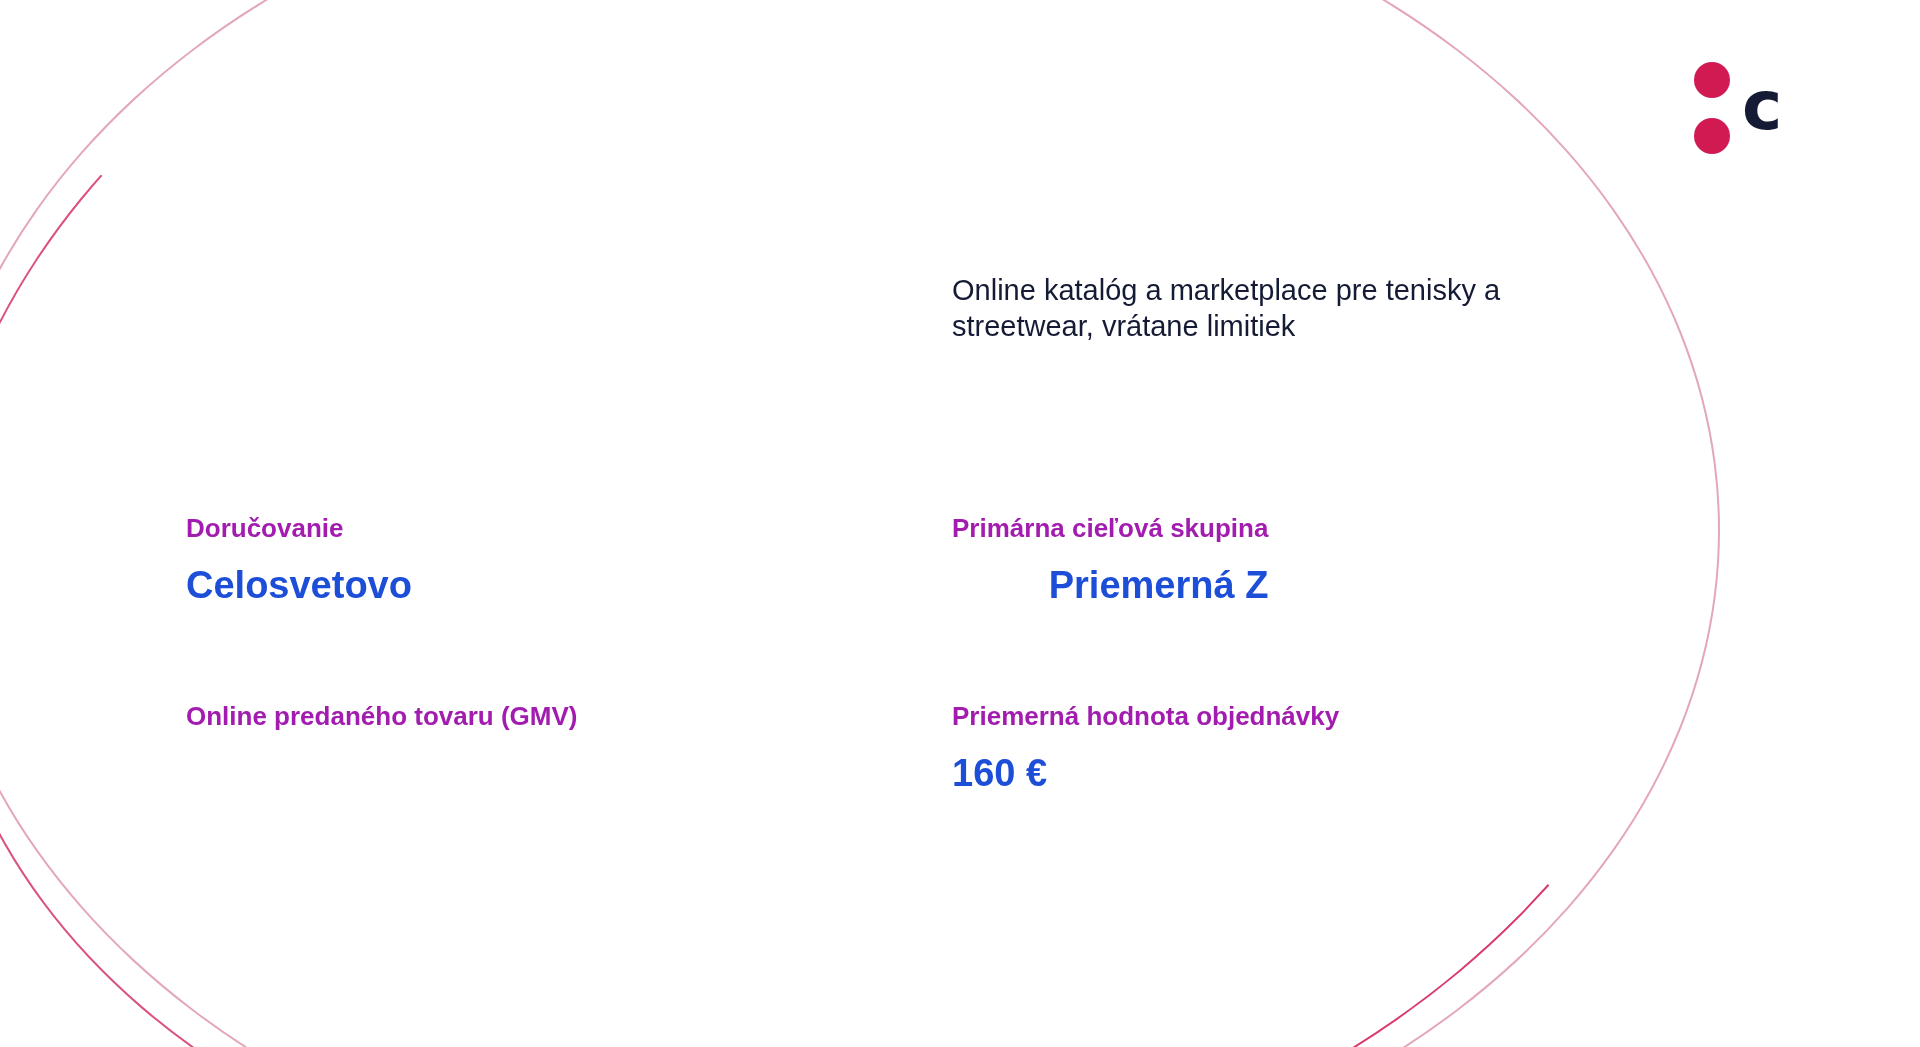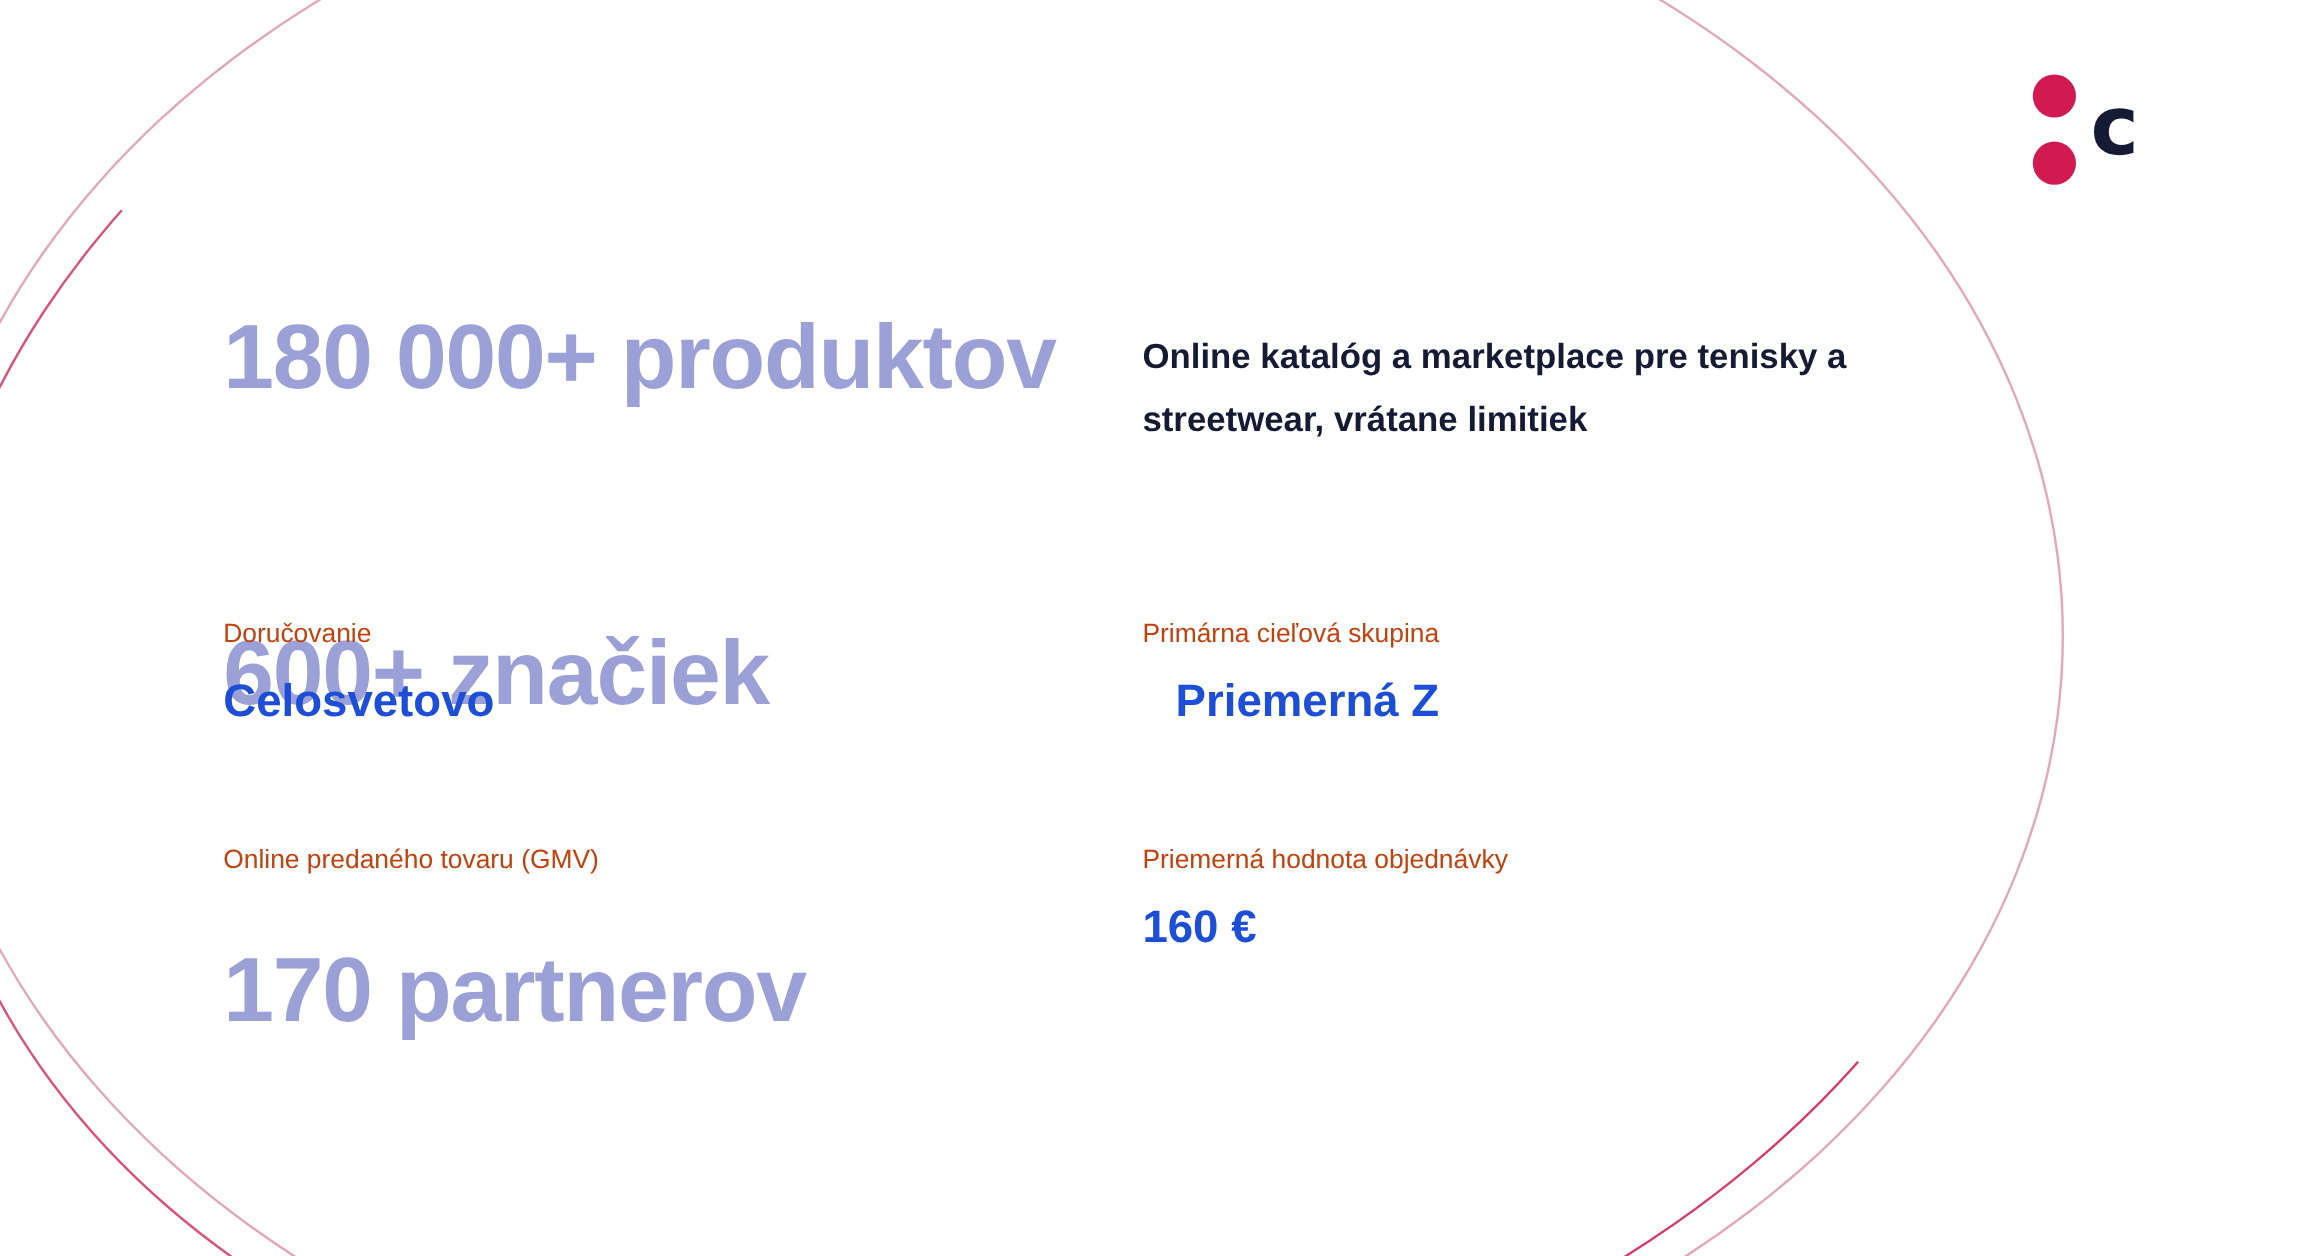--- a/index.html
+++ b/index.html
@@ -90,34 +90,34 @@
   }
   .headline div { margin: 0; }
 
   
   .subdesc {
     position: absolute;
     left: 952px;
     top: 272px;
     width: 600px;
     font-size: 29px;
-    line-height: 52px;
-    font-weight: 700;
+    line-height: 36px;
+    font-weight: 400;
     color: #151b35;
   }
 
   
   .stat {
     position: absolute;
   }
   .stat-label {
-    font-size: 22px;
+    font-size: 26px;
     line-height: 32px;
-    font-weight: 400;
-    color: #c2410c;
+    font-weight: 700;
+    color: #a21caf;
     margin-bottom: 16px;
   }
   .stat-value {
     font-size: 38px;
     line-height: 50px;
     font-weight: 700;
     color: #1d4ed8;
     white-space: pre-line;
   }
 
@@ -133,25 +133,20 @@
 
   <div class="arc"></div>
   <div class="arc-accent"></div>
 
   <div class="logo">
     <span class="dot top"></span>
     <span class="dot bottom"></span>
     <span class="c-letter">c</span>
   </div>
 
-  <div class="headline">
-    <div>180 000+ produktov</div>
-    <div>600+ značiek</div>
-    <div>170 partnerov</div>
-  </div>
 
   <div class="subdesc">Online katalóg a marketplace pre tenisky a streetwear, vrátane limitiek</div>
 
   <div class="stat stat-delivery">
     <div class="stat-label">Doručovanie</div>
     <div class="stat-value">Celosvetovo</div>
   </div>
 
   <div class="stat stat-audience">
     <div class="stat-label">Primárna cieľová skupina</div>

